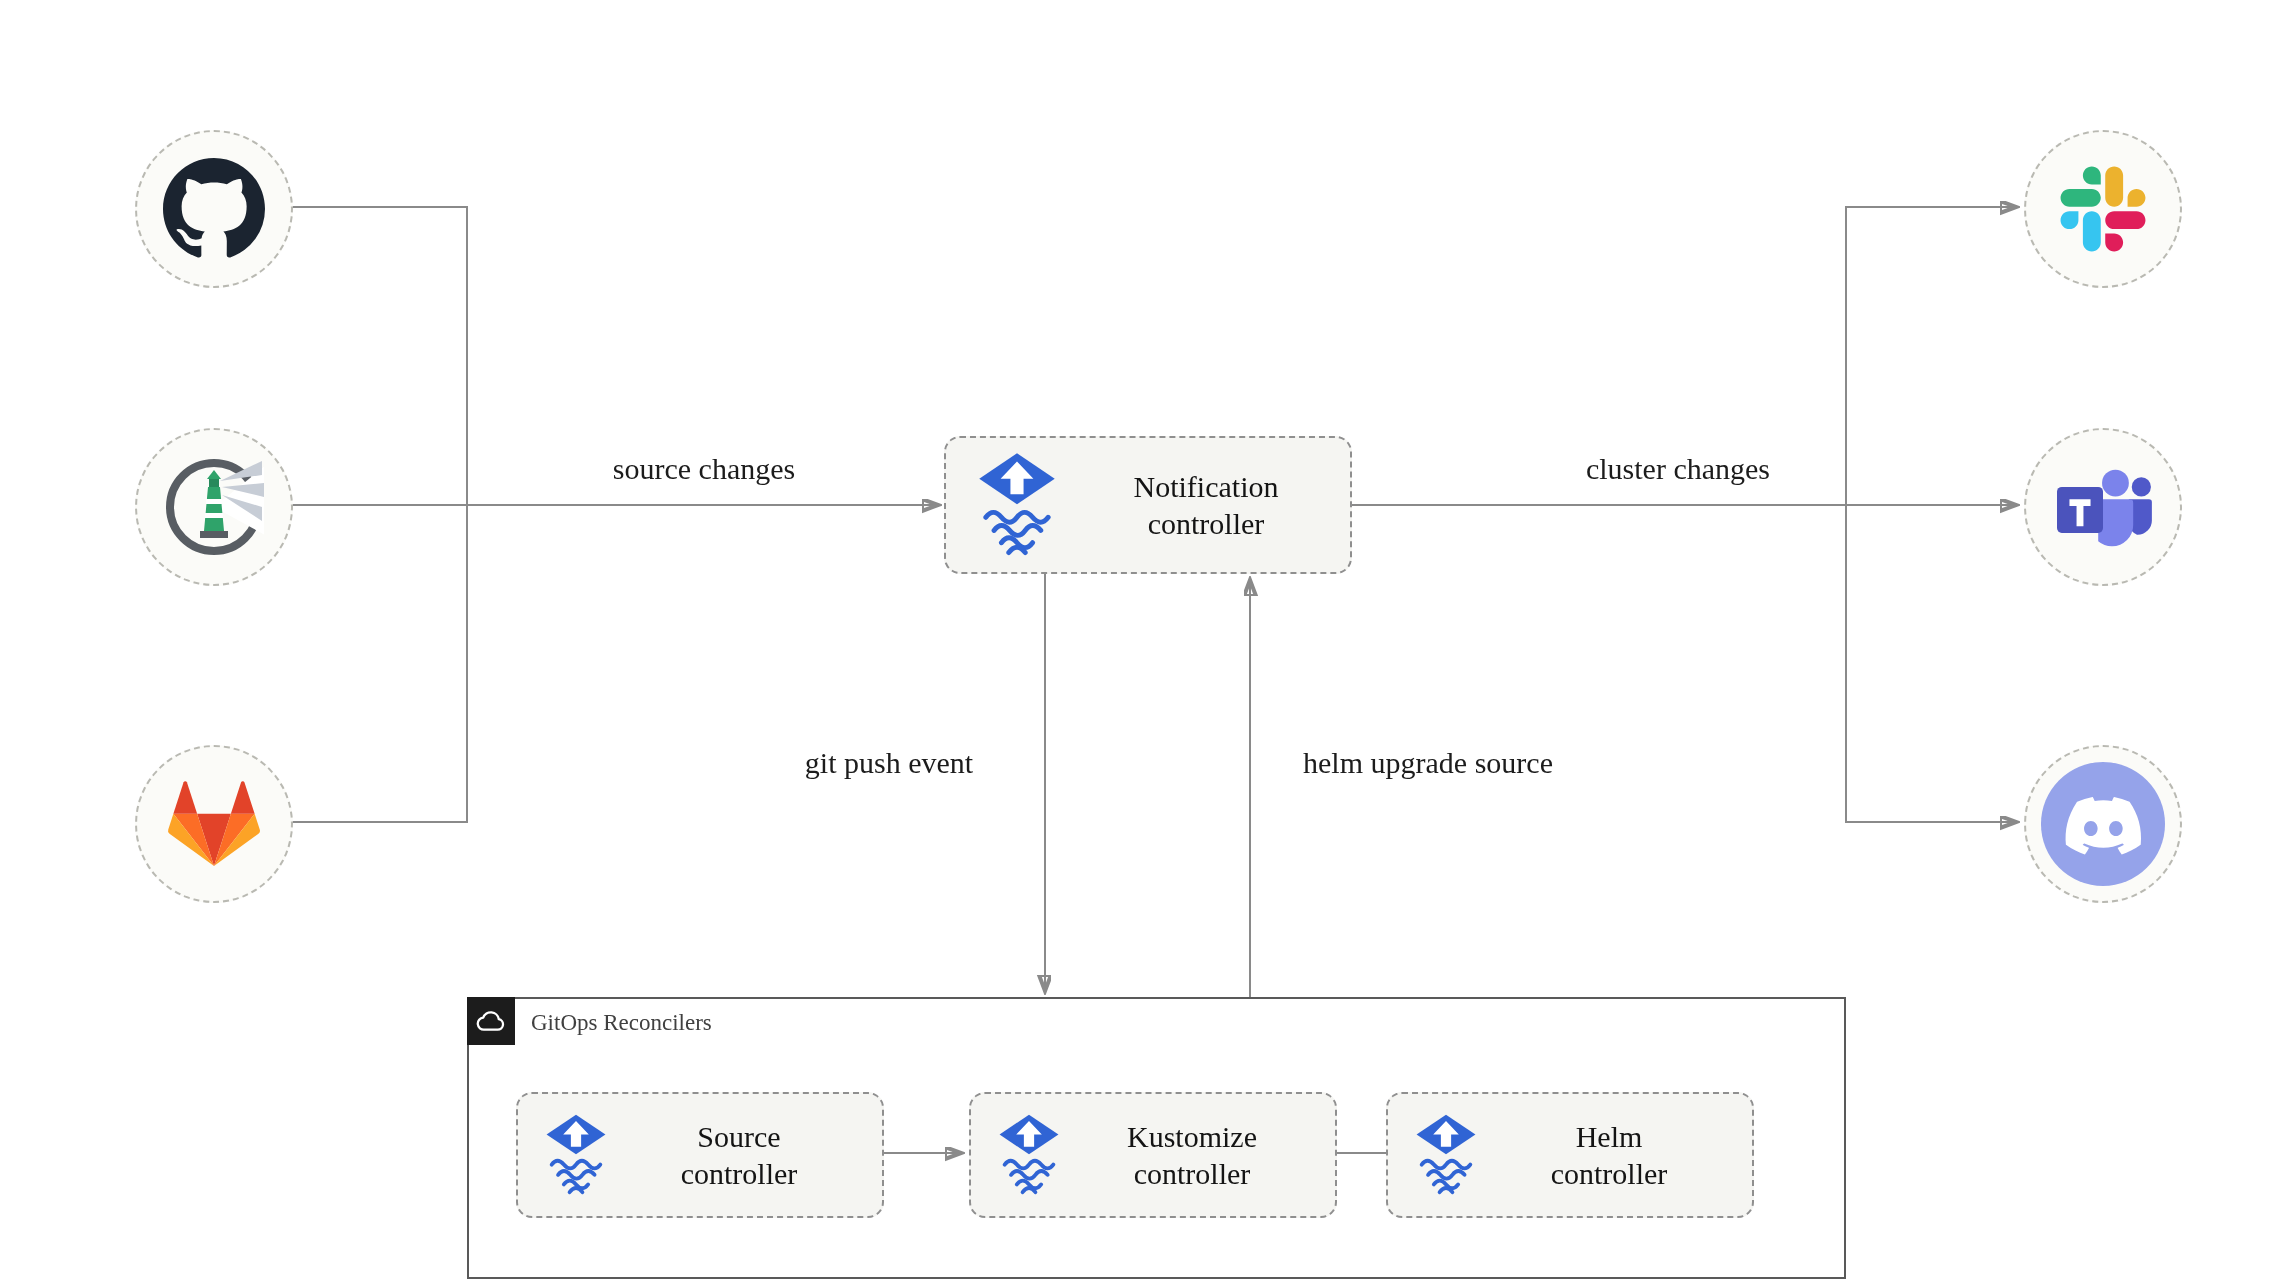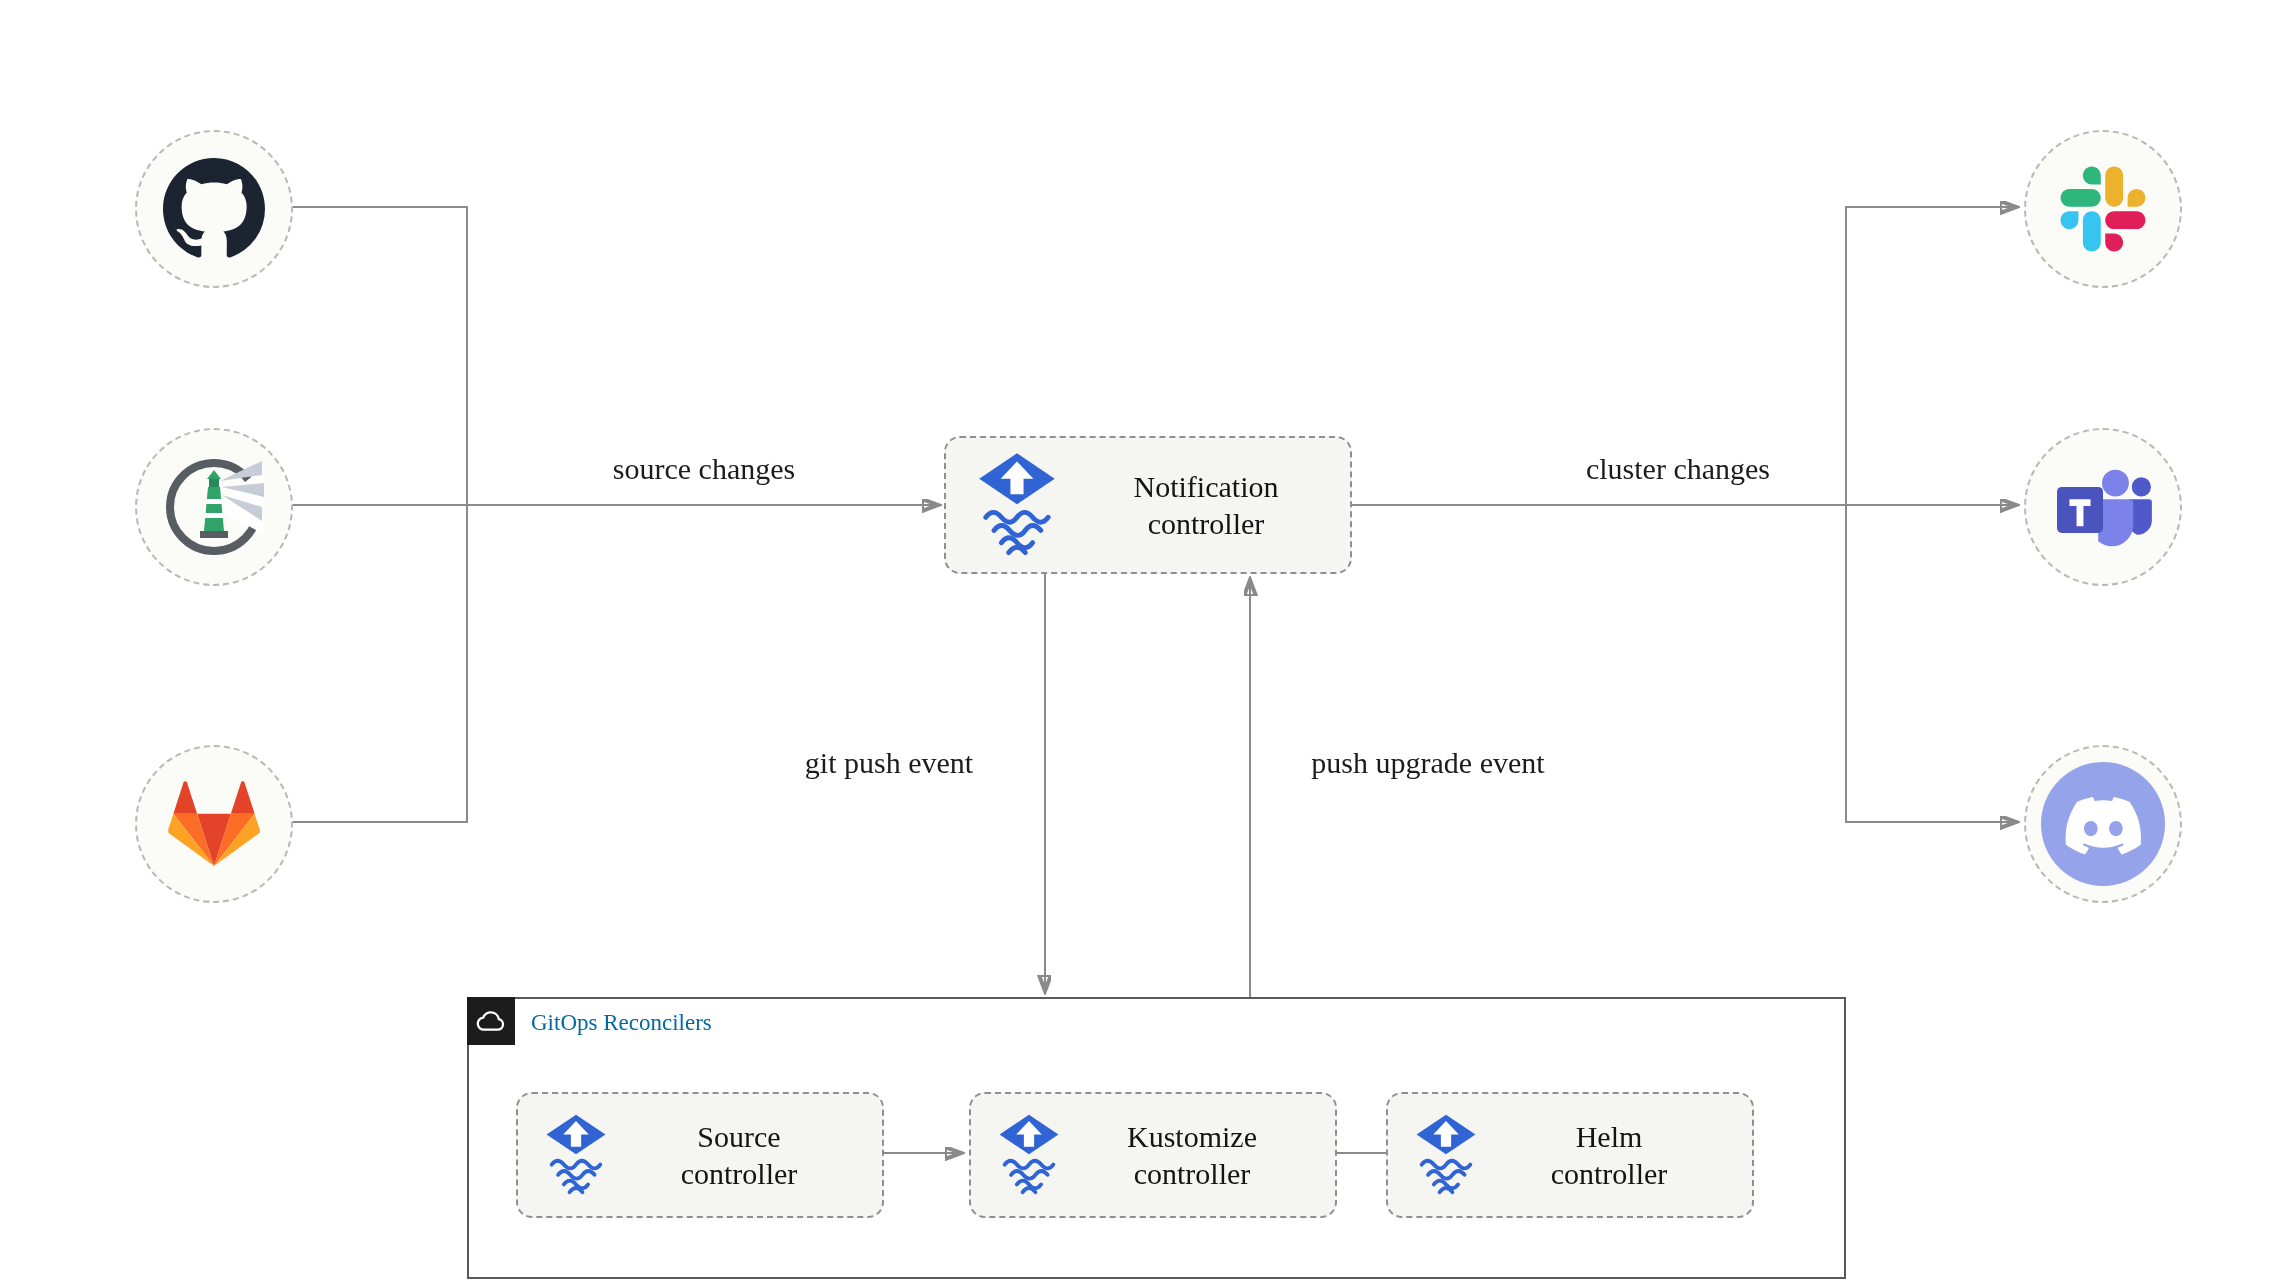--- a/index.html
+++ b/index.html
@@ -35,21 +35,21 @@
 
   .reconcilers-box {
     position:absolute; left:467px; top:949px; width:1379px; height:282px;
     border:2px solid #595959; background:transparent; box-sizing:border-box;
   }
   .cloud-badge {
     position:absolute; left:-2px; top:-2px; width:48px; height:48px;
     background:#1c1c1c; display:flex; align-items:center; justify-content:center;
   }
   .group-title {
-    position:absolute; left:62px; top:11px; font-size:23px; color:#0369a1;
+    position:absolute; left:62px; top:11px; font-size:23px; color:#404040;
   }
   .wave { fill:none; stroke:#3064d4; stroke-width:6; stroke-linecap:round; }
 </style>
 </head>
 <body>
 
 <div class="canvas">
 
   <svg class="edges" width="2292" height="1284">
     <defs>
@@ -141,21 +141,21 @@
       <path class="wave" d="M31 109 q9 -12 19 0 t19 0"></path>
       <path class="wave" d="M40 121 q10 -13 20 0"></path>
     </svg>
     <span class="ctrl-label">Notification
 controller</span>
   </div>
 
   <div class="edge-label" style="left:704px;top:404px">source changes</div>
   <div class="edge-label" style="left:1678px;top:404px">cluster changes</div>
   <div class="edge-label" style="left:889px;top:698px">git push event</div>
-  <div class="edge-label" style="left:1428px;top:698px">push upgrade event</div>
+  <div class="edge-label" style="left:1428px;top:698px">helm upgrade source</div>
 
   <div class="reconcilers-box">
     <div class="cloud-badge">
       <svg width="32" height="32" viewBox="0 0 24 24">
         <path d="M7 18.5h10a4 4 0 0 0 .8-7.92 6 6 0 0 0-11.6-1.1A4.5 4.5 0 0 0 7 18.5Z" fill="none" stroke="#ffffff" stroke-width="1.7" stroke-linejoin="round"></path>
       </svg>
     </div>
     <span class="group-title">GitOps Reconcilers</span>
 
     <div class="ctrl-box inner" style="left:47px;top:93px">

